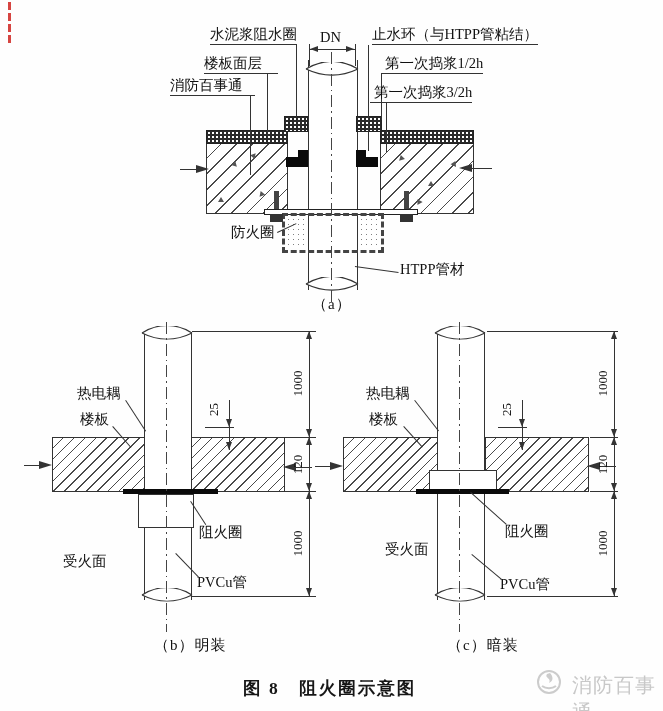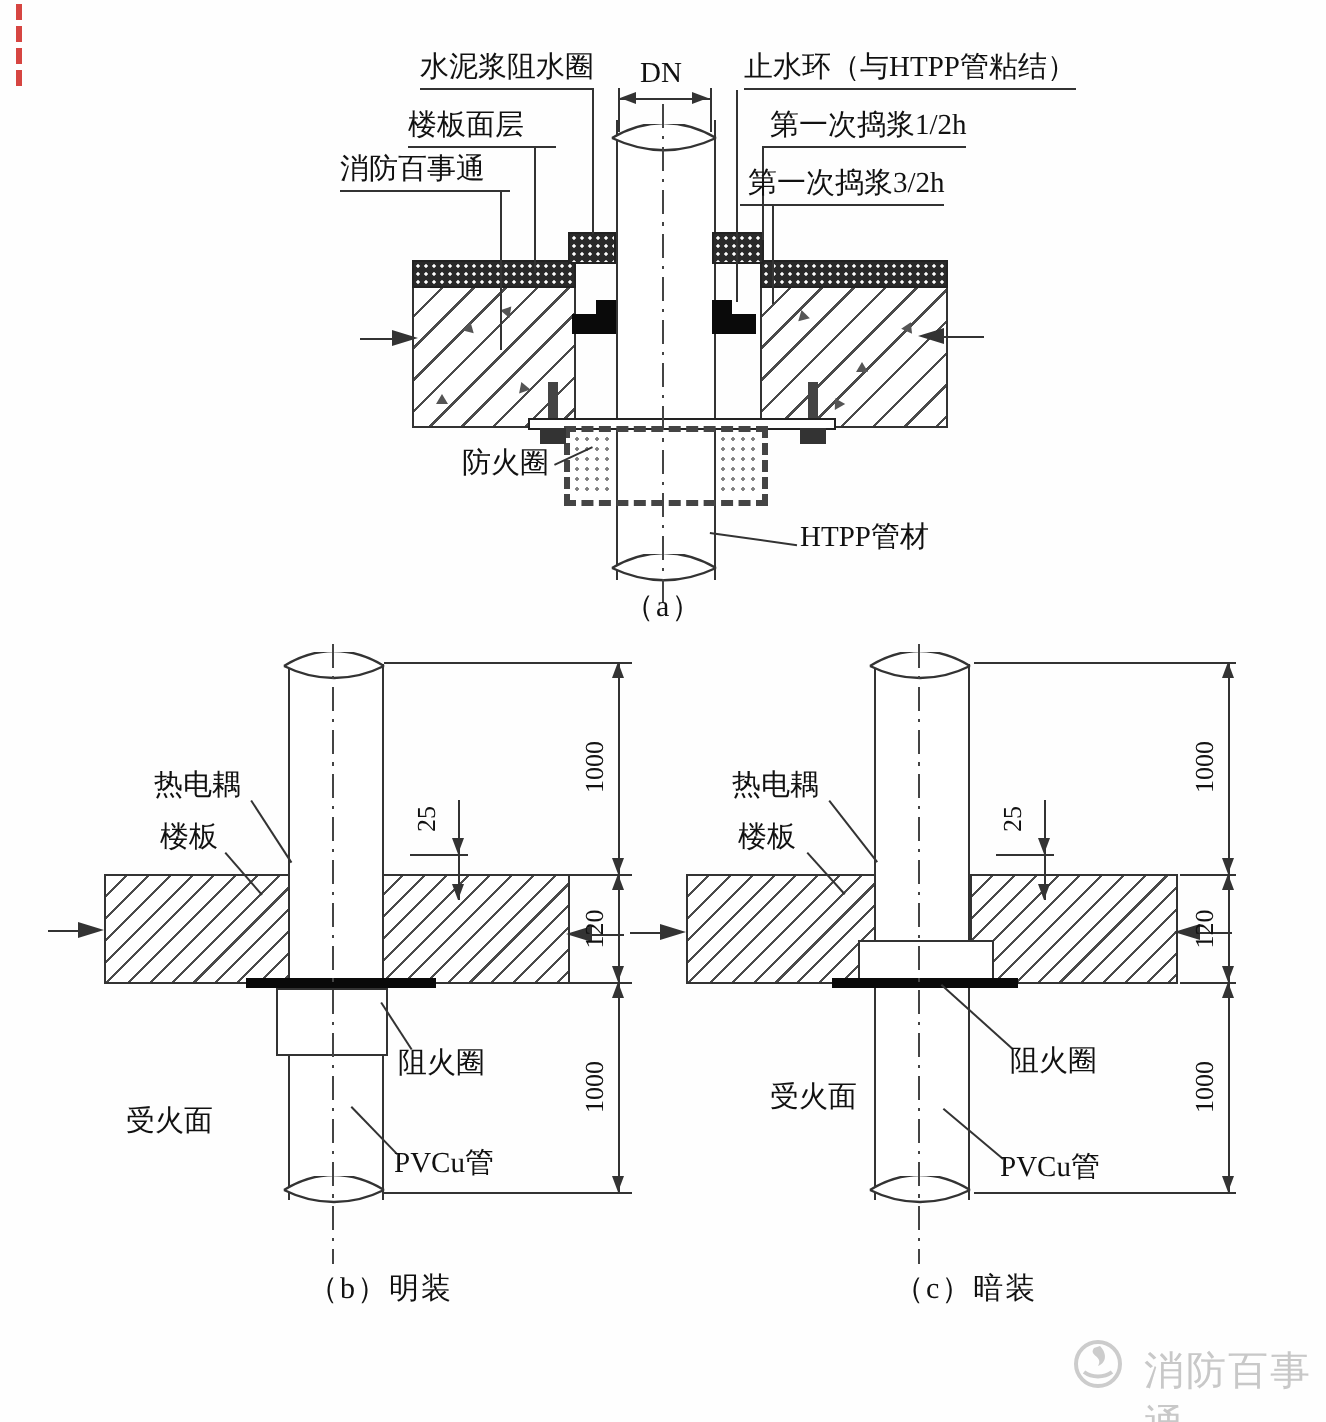--- a/index.html
+++ b/index.html
@@ -230,20 +230,21 @@
     <div class="ar ar-u" style="left:611px;top:437px;"></div>
     <div class="ar ar-d" style="left:611px;top:483px;"></div>
     <div class="ar ar-u" style="left:611px;top:491px;"></div>
     <div class="ar ar-d" style="left:611px;top:588px;"></div>
     <div class="dt" style="left:580px;top:376px;">1000</div>
     <div class="dt" style="left:580px;top:457px;">120</div>
     <div class="dt" style="left:580px;top:536px;">1000</div>
     <div class="t cap" style="left:447px;top:637px;">（c）暗装</div>
   </div>
 
+  <div class="fig" style="left:243px;top:676px;">图 8　阻火圈示意图</div>
 
   <div>
     <svg class="abs" width="30" height="30" viewBox="0 0 30 30" style="left:534px;top:666px;z-index:6;">
       <circle cx="15" cy="16" r="11" fill="none" stroke="#cccccc" stroke-width="2"></circle>
       <path d="M13 8 C 10 12 18 12 15 17 C 20 15 19 10 16 7 Z" fill="#cccccc"></path>
       <path d="M8 20 C 12 23 18 23 22 20" fill="none" stroke="#cccccc" stroke-width="2"></path>
     </svg>
     <div class="wm" style="left:572px;top:672px;">消防百事通</div>
   </div>
 

